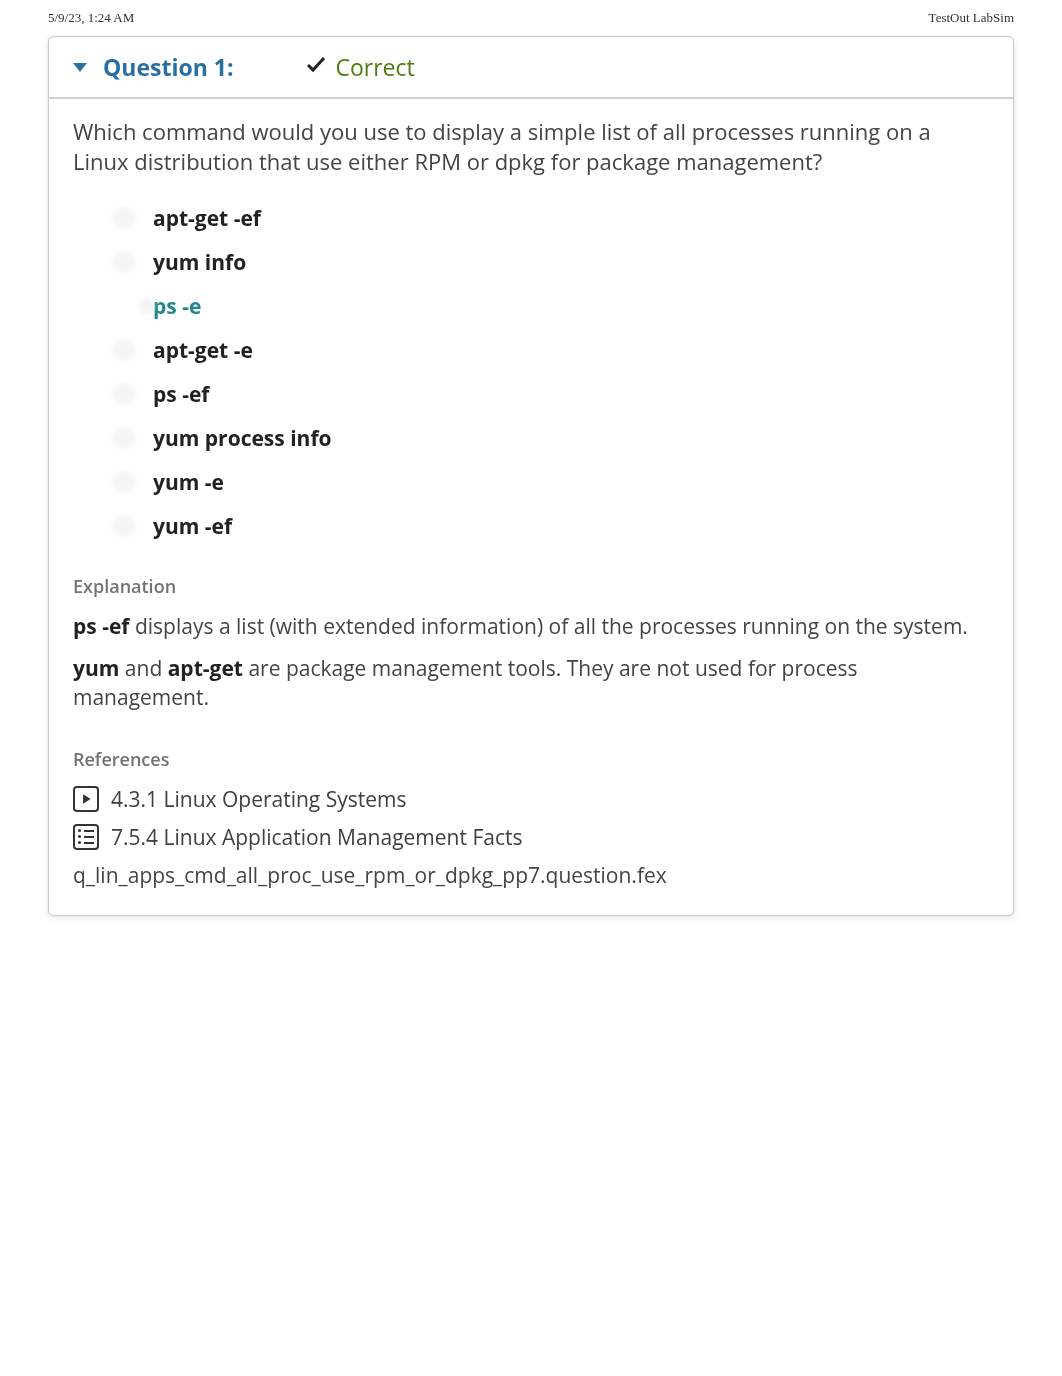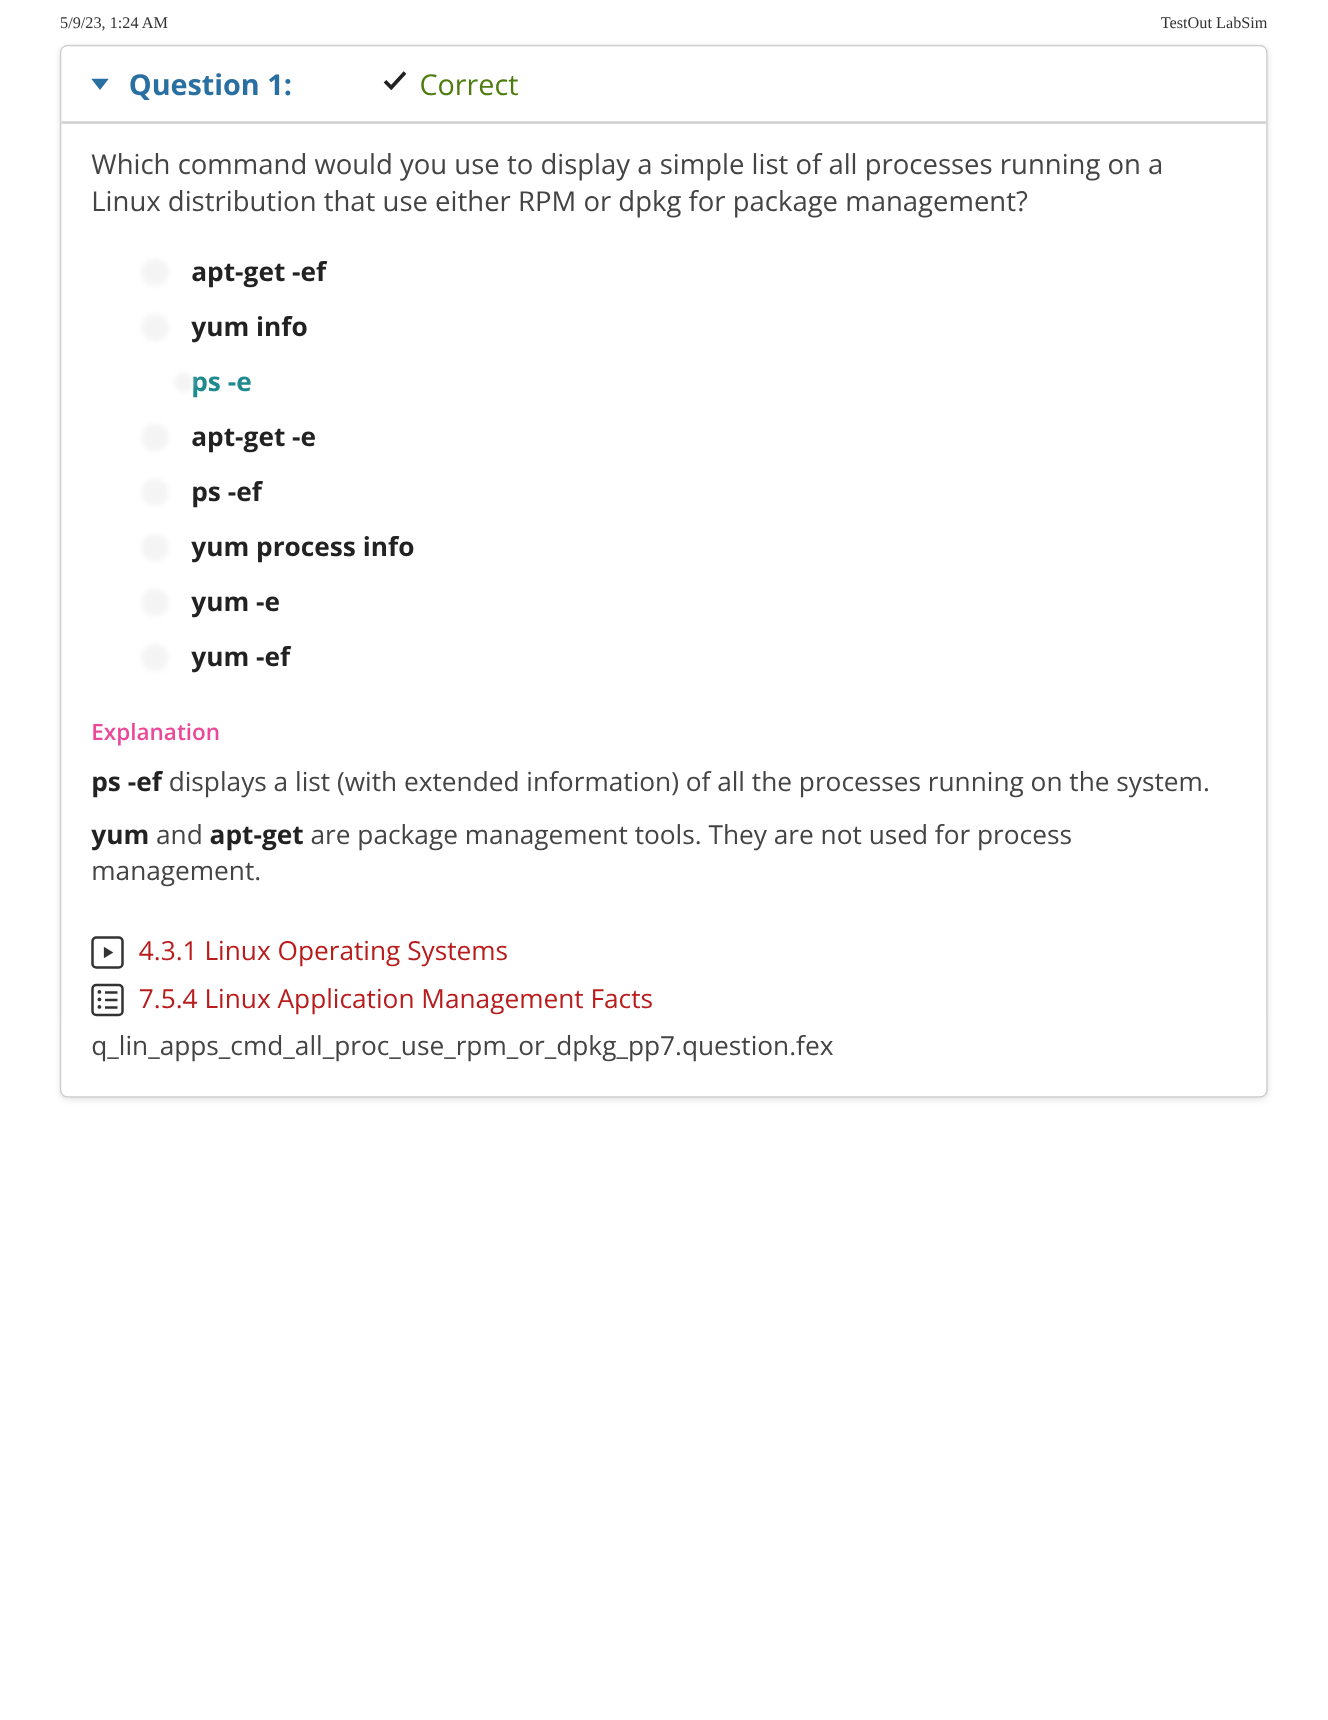--- a/index.html
+++ b/index.html
@@ -98,39 +98,39 @@
   }
   .correct-dot2 {
     position: absolute;
     left: 26px; top: 3px;
     width: 16px; height: 16px; border-radius: 50%;
     background: #eaeaea;
     filter: blur(2px);
     opacity: 0.5;
   }
   .section-heading {
-    color: #ec4899;
+    color: #737373;
     font-weight: 600;
     font-size: 18px;
     margin-bottom: 14px;
   }
   .explanation p {
     font-size: 21px;
     color: #444;
     line-height: 1.4;
     margin-bottom: 12px;
   }
   .explanation b { font-weight: 700; color: #222; }
   .references { margin-top: 34px; }
   .ref-item {
     display: flex;
-    align-items: flex-end;
+    align-items: center;
     gap: 12px;
     font-size: 21px;
-    color: #b91c1c;
+    color: #404040;
     margin-bottom: 10px;
   }
   .ref-icon {
     width: 26px; height: 26px;
     border: 2px solid #333;
     border-radius: 4px;
     display: flex;
     align-items: center;
     justify-content: center;
     flex-shrink: 0;
@@ -216,20 +216,21 @@
       <div class="section-heading">Explanation</div>
       <p>
         <b>ps -ef</b><span> displays a list (with extended information) of all the processes running on the system.</span>
       </p>
       <p>
         <b>yum</b><span> and </span><b>apt-get</b><span> are package management tools. They are not used for process management.</span>
       </p>
     </div>
 
     <div class="references">
+      <div class="section-heading">References</div>
       <div id="refs">
           <div class="ref-item">
             <span class="ref-icon">
               <svg viewBox="0 0 24 24">
                 <polygon points="7 4 20 12 7 20" fill="#333" stroke="none"></polygon>
               </svg>
             </span>
             <span>4.3.1 Linux Operating Systems</span>
           </div>
           <div class="ref-item">

